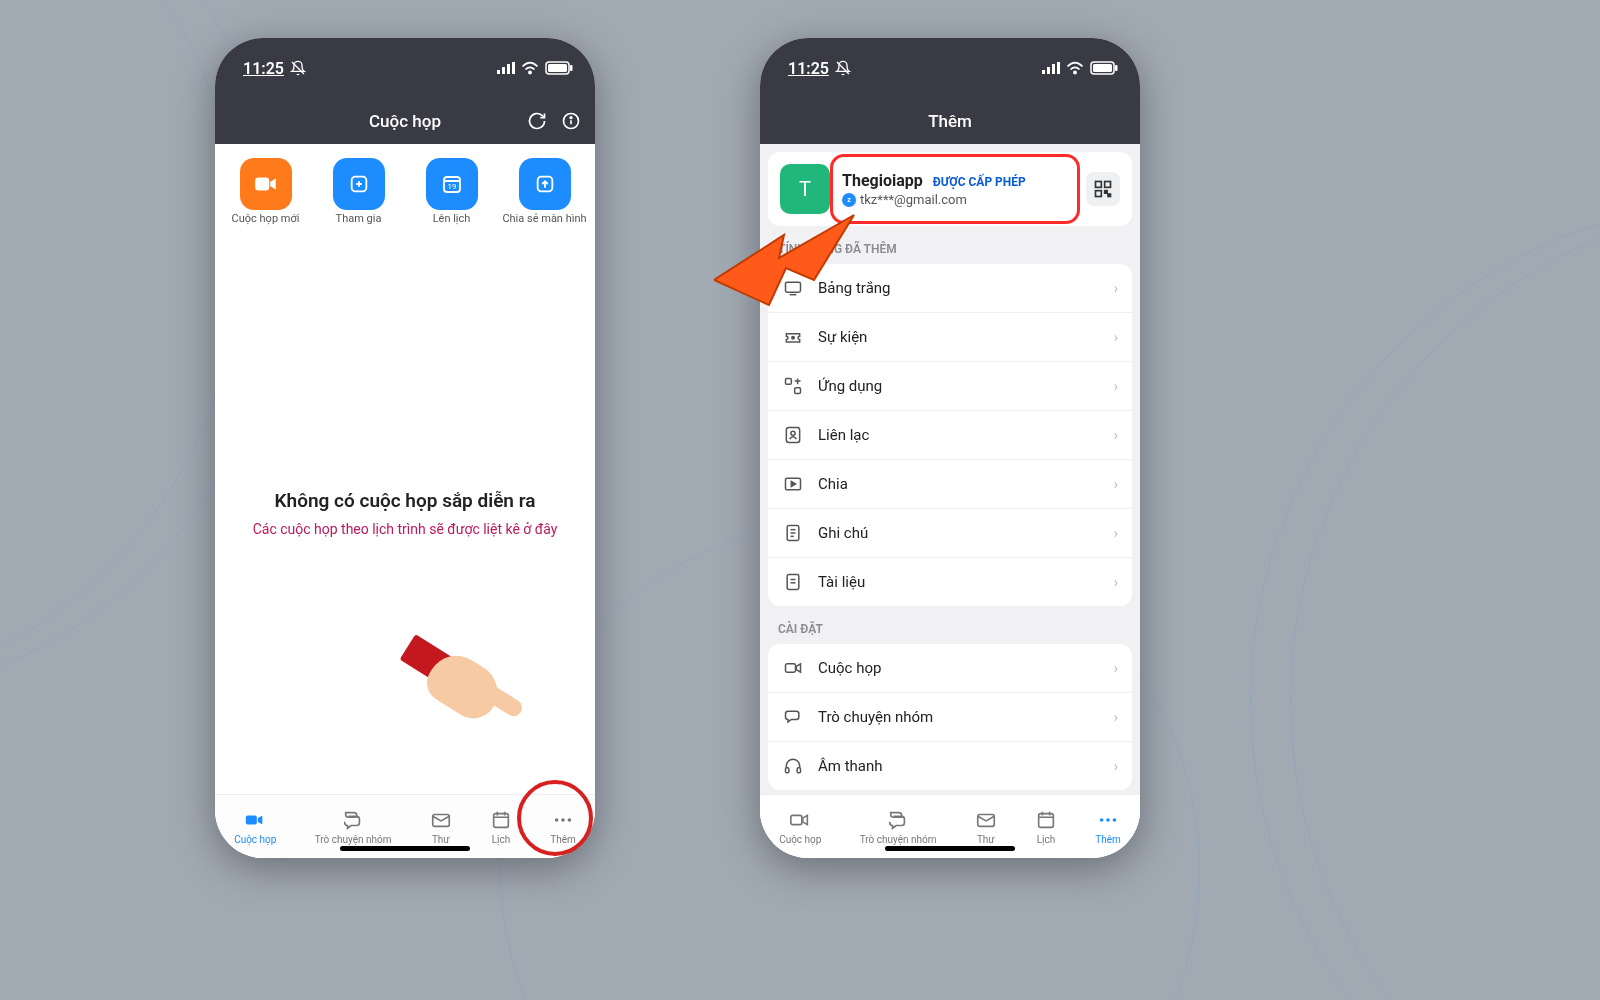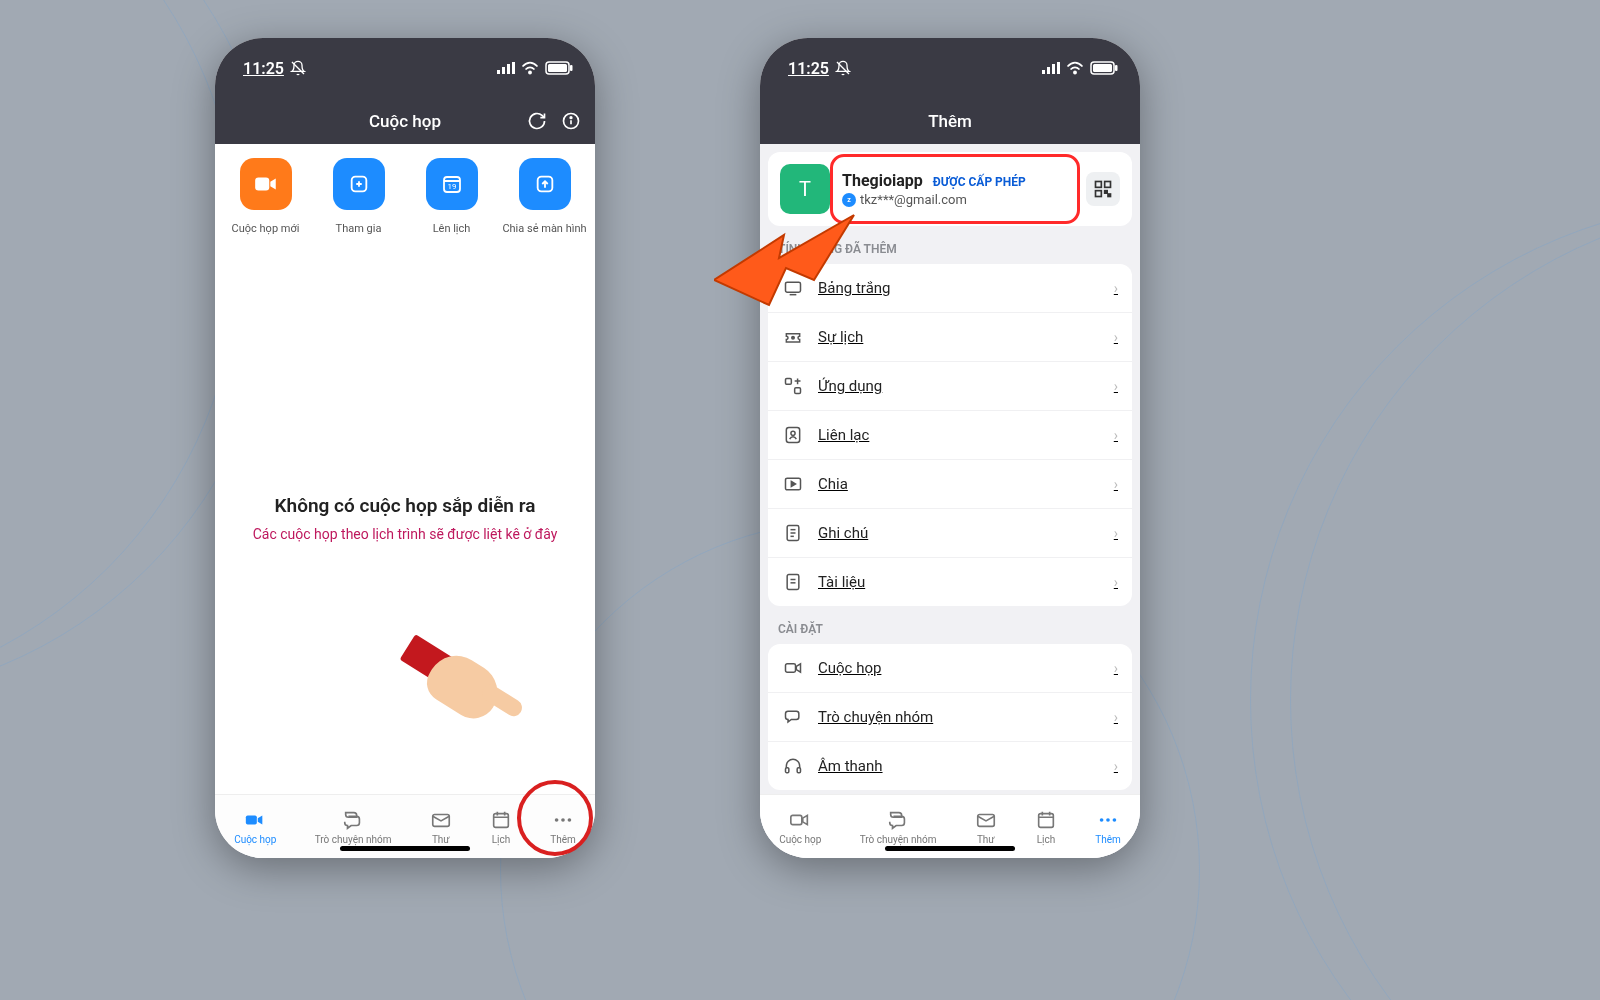--- a/index.html
+++ b/index.html
@@ -6,21 +6,21 @@
   body{width:1600px;height:1000px;background:#a1a9b3;position:relative;overflow:hidden;}
   
   .bg-curve{position:absolute;border-radius:50%;border:1px solid rgba(100,160,220,0.25);pointer-events:none;}
   .phone{position:absolute;width:380px;height:820px;background:#fff;border-radius:48px;box-shadow:0 10px 40px rgba(0,0,0,.35);overflow:hidden;}
   .statusbar{height:60px;background:#3a3a44;color:#fff;display:flex;align-items:center;justify-content:space-between;padding:0 22px 0 28px;font-weight:600;font-size:16px;text-decoration:underline;}
   .sb-left{display:flex;align-items:center;gap:6px;}
   .sb-right{display:flex;align-items:center;gap:6px;}
   .header{height:46px;background:#3a3a44;color:#fff;display:flex;align-items:center;justify-content:center;position:relative;font-size:17px;font-weight:500;}
   .hdr-actions{position:absolute;right:14px;display:flex;gap:14px;align-items:center;}
   .action-row{display:flex;justify-content:space-around;padding:14px 4px 10px;}
-  .action-item{display:flex;flex-direction:column;align-items:center;gap:12px;width:90px;}
+  .action-item{display:flex;flex-direction:column;align-items:center;gap:2px;width:90px;}
   .action-btn{width:52px;height:52px;border-radius:14px;display:flex;align-items:center;justify-content:center;color:#fff;}
   .orange{background:#ff7a1a;}
   .blue{background:#1d8cff;}
   .action-label{font-size:11px;color:#555;text-align:center;}
   .addcal{color:#1d8cff;font-size:15px;text-align:center;padding:14px 0;border-top:1px solid #eee;border-bottom:1px solid #eee;}
   .empty{flex:1;display:flex;flex-direction:column;align-items:center;justify-content:center;gap:8px;padding:0 20px;text-align:center;}
   .empty h3{font-size:19px;color:#222;font-weight:600;}
   .empty p{font-size:14px;color:#be185d;line-height:1.4;}
   .phone-body{display:flex;flex-direction:column;height:calc(100% - 106px);}
   .tabbar{height:64px;border-top:1px solid #eee;display:flex;justify-content:space-around;align-items:center;background:#fdfdfd;}
@@ -35,21 +35,21 @@
   .avatar{width:50px;height:50px;border-radius:10px;background:#22b77a;display:flex;align-items:center;justify-content:center;color:#fff;font-size:20px;}
   .pf-text{flex:1;}
   .pf-name{font-size:16px;color:#222;font-weight:bold;}
   .pf-badge{color:#0a5cd6;font-weight:700;font-size:12px;margin-left:6px;}
   .pf-email{font-size:13px;color:#555;display:flex;align-items:center;gap:4px;margin-top:2px;}
   .zm{width:14px;height:14px;border-radius:50%;background:#1d8cff;display:inline-flex;align-items:center;justify-content:center;color:#fff;font-size:7px;font-weight:700;}
   .qr{width:34px;height:34px;border-radius:8px;background:#eef0f2;display:flex;align-items:center;justify-content:center;}
   .highlight-box{position:absolute;border:3px solid #ff2a2a;border-radius:14px;pointer-events:none;}
   .section-title{font-size:12px;color:#8a8c91;font-weight:600;padding:16px 18px 8px;}
   .list{background:#fff;margin:0 8px;border-radius:12px;}
-  .list-item{display:flex;align-items:center;gap:14px;padding:13px 14px;border-bottom:1px solid #f0f0f2;text-decoration:underline;}
+  .list-item{display:flex;align-items:center;gap:14px;padding:13px 14px;border-bottom:1px solid #f0f0f2;}
   .list-item:last-child{border-bottom:none;}
   .li-icon{width:22px;height:22px;display:flex;align-items:center;justify-content:center;color:#555;}
   .li-label{flex:1;font-size:15px;color:#222;}
   .chev{color:#bbb;font-size:14px;}
 
   
   .pointer-hand{position:absolute;left:400px;top:640px;width:110px;height:110px;}
   .cuff{width:46px;height:30px;background:#c3181e;transform:rotate(32deg);position:absolute;left:4px;top:4px;border-radius:3px;}
   .palm{position:absolute;left:28px;top:20px;width:72px;height:52px;background:#f6cba3;border-radius:30px 30px 24px 20px;transform:rotate(32deg);}
   .finger{position:absolute;left:80px;top:52px;width:44px;height:17px;background:#f6cba3;border-radius:10px;transform:rotate(32deg);}
@@ -319,21 +319,21 @@
         <div class="li-label">Bảng trắng</div>
         <div class="chev">›</div>
       </div>
       <div class="list-item">
         <div class="li-icon">
             <svg width="20" height="20" viewBox="0 0 24 24" fill="none" stroke="#555" stroke-width="1.8">
               <path d="M4 8h16v3a2 2 0 100 4v3H4v-3a2 2 0 100-4V8z"></path>
               <circle cx="12" cy="13" r="1.5" fill="#555"></circle>
             </svg>
           </div>
-        <div class="li-label">Sự lịch</div>
+        <div class="li-label">Sự kiện</div>
         <div class="chev">›</div>
       </div>
       <div class="list-item">
         <div class="li-icon">
             <svg width="20" height="20" viewBox="0 0 24 24" fill="none" stroke="#555" stroke-width="1.8">
               <rect x="3" y="3" width="7" height="7" rx="1.5"></rect>
               <rect x="14" y="14" width="7" height="7" rx="1.5"></rect>
               <path d="M14 6h7M17.5 3v7"></path>
             </svg>
           </div>

